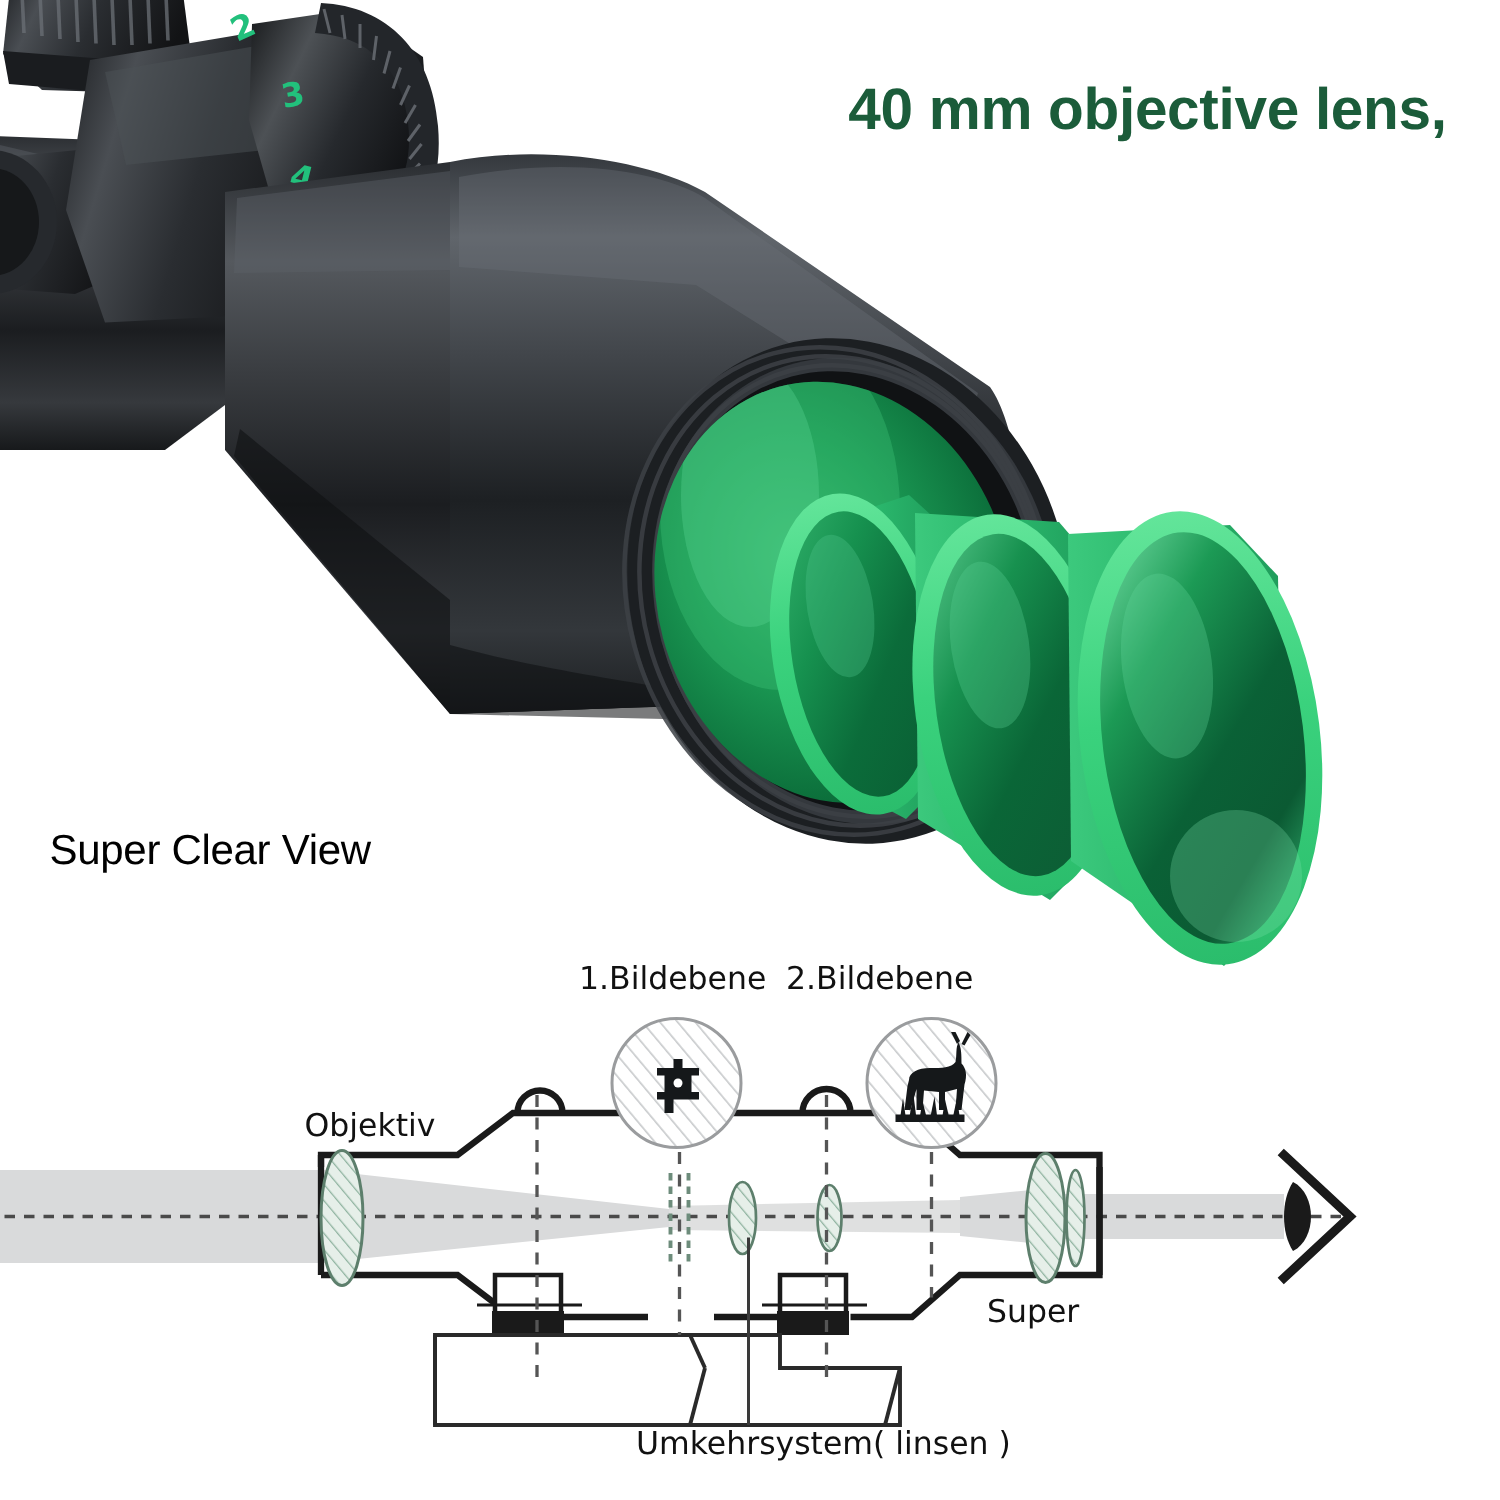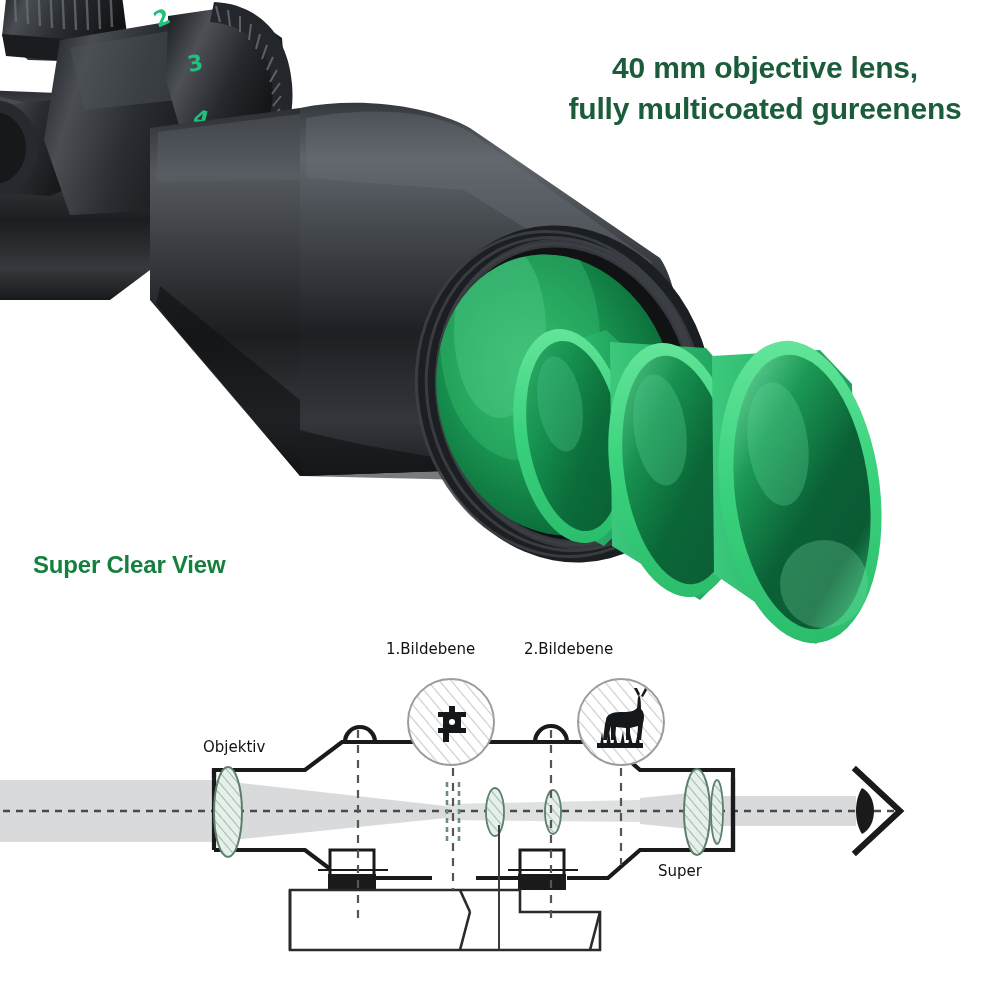--- a/index.html
+++ b/index.html
@@ -20,52 +20,52 @@
   }
 
   
   .headline {
     position: absolute;
     left: 540px;
     top: 48px;
     width: 450px;
     text-align: center;
     color: #1b5c3a;
-    font-size: 30px;
+    font-size: 39px;
     font-weight: bold;
     line-height: 1.35;
     letter-spacing: -0.2px;
   }
   .headline .l2 { display: block; }
 
   .subhead {
     position: absolute;
     left: 33px;
     top: 551px;
-    color: #15803d;
-    font-size: 24px;
-    font-weight: bold;
+    color: #000000;
+    font-size: 28px;
+    font-weight: normal;
     letter-spacing: -0.2px;
   }
 
   
   .photo {
     position: absolute;
     left: 0;
     top: 0;
     width: 1000px;
     height: 660px;
     pointer-events: none;
   }
 
   
   .dlabel {
     position: absolute;
     color: #111111;
-    font-size: 15px;
+    font-size: 21px;
     font-family: "DejaVu Sans", sans-serif;
     white-space: nowrap;
   }
   #lbl-bild1 { left: 386px; top: 640px; }
   #lbl-bild2 { left: 524px; top: 640px; }
   #lbl-objektiv { left: 203px; top: 738px; text-align: right; }
   #lbl-okular { left: 658px; top: 862px; }
   #lbl-umkehr { left: 424px; top: 950px; }
 
   .diagram {
@@ -269,21 +269,20 @@
       <path d="M 712 356 L 820 350 L 852 384 L 856 600 L 816 644 L 714 574 Z" fill="url(#sideWallG)"></path>
       <ellipse cx="800" cy="492" rx="80" ry="152" transform="rotate(-7 800 492)" fill="url(#rimG)"></ellipse>
       <ellipse cx="802" cy="492" rx="67" ry="138" transform="rotate(-7 802 492)" fill="url(#lensFaceC)"></ellipse>
       <ellipse cx="778" cy="444" rx="30" ry="62" transform="rotate(-7 778 444)" fill="#63d79b" opacity="0.30"></ellipse>
       <ellipse cx="824" cy="584" rx="44" ry="44" fill="#7fe2ac" opacity="0.28"></ellipse>
     </g>
   </svg>
 
   <div class="headline">
     <span>40 mm objective lens,</span>
-    <span class="l2">fully multicoated gureenens</span>
   </div>
 
   <div class="subhead">Super Clear View</div>
 
   <svg class="diagram" viewBox="0 0 1000 380">
     <defs>
       <pattern id="hatchBubble" width="9" height="9" patternTransform="rotate(-40)" patternUnits="userSpaceOnUse">
         <rect width="9" height="9" fill="#ffffff"></rect>
         <line x1="0" y1="0" x2="0" y2="9" stroke="#c9cbcd" stroke-width="2.2"></line>
       </pattern>
@@ -431,14 +430,15 @@
     <g>
       <path d="M 856 150 L 900 191 L 856 232" fill="none" stroke="#1a1a1a" stroke-width="6" stroke-linecap="square" stroke-linejoin="miter"></path>
       <path d="M 862 168 C 878 176, 878 206, 862 214 C 854 202, 854 180, 862 168 Z" fill="#1a1a1a"></path>
     </g>
   </svg>
 
   <div class="dlabel" id="lbl-bild1">1.Bildebene</div>
   <div class="dlabel" id="lbl-bild2">2.Bildebene</div>
   <div class="dlabel" id="lbl-objektiv">Objektiv</div>
   <div class="dlabel" id="lbl-okular">Super</div>
+  <div class="dlabel" id="lbl-umkehr">Umkehrsystem( linsen )</div>
 
 </div>
 
 </body></html>

